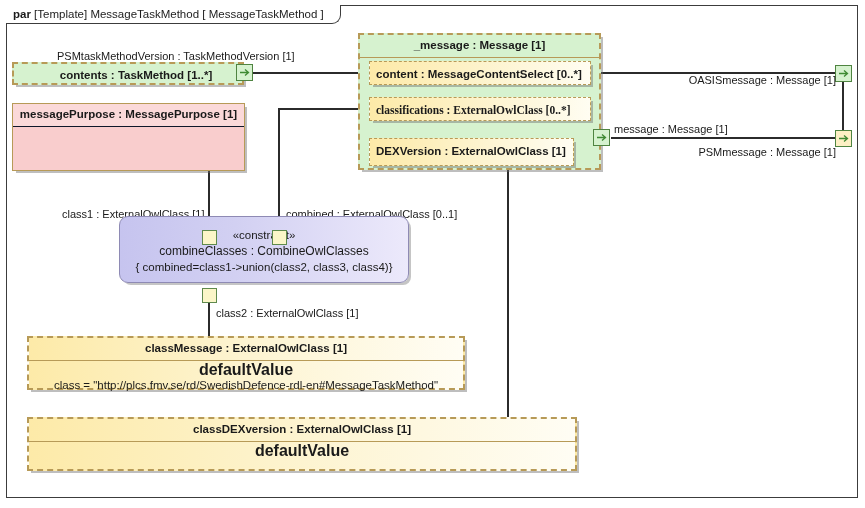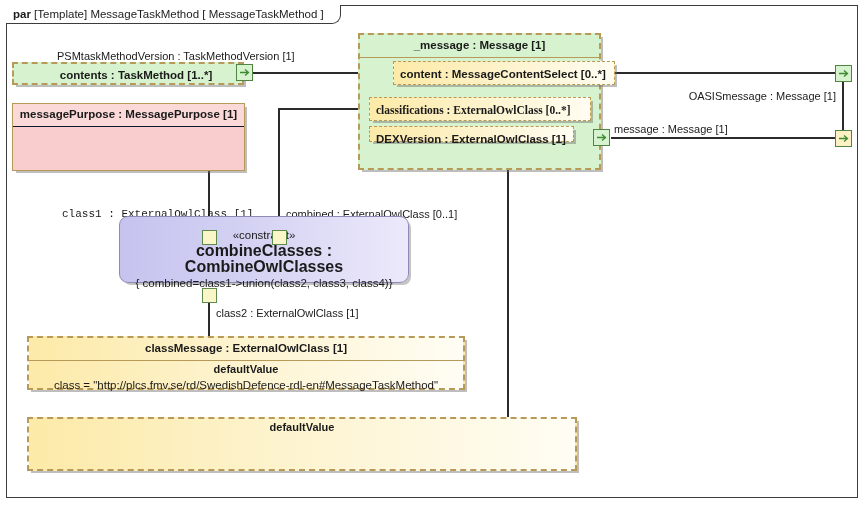--- a/index.html
+++ b/index.html
@@ -107,21 +107,21 @@
     border: 2px dashed #b79a57;
   }
   .dv-box > .hdr {
     border-bottom: 1px solid #b79a57;
     padding: 2px 4px 3px;
   }
   .dv-box .dv-body {
     padding: 1px 4px 3px;
   }
   .dv-box .dv-title {
-    font-size: 11px;
+    font-size: 16px;
     font-weight: bold;
     text-align: center;
     line-height: 15px;
     color: #1a1a1a;
   }
   .dv-box .dv-val {
     font-size: 11.5px;
     text-align: center;
     line-height: 16px;
     color: #1a1a1a;
@@ -137,22 +137,22 @@
     border-radius: 9px;
     box-shadow: 3px 3px 0 -1px rgba(110,110,110,.40);
     text-align: center;
   }
   .constraint .stereo {
     font-size: 11.5px;
     color: #1a1a1a;
     line-height: 15px;
   }
   .constraint .cname {
-    font-size: 16px;
-    font-weight: bold;
+    font-size: 12px;
+    font-weight: normal;
     color: #1a1a1a;
     line-height: 16px;
   }
   .constraint .cexpr {
     font-size: 11.5px;
     color: #1a1a1a;
     line-height: 16px;
     white-space: nowrap;
   }
 
@@ -234,53 +234,54 @@
   </div>
 
   <div class="pbox part-pink" style="left:12px; top:103px; width:233px; height:68px;">
     <div class="hdr">messagePurpose : MessagePurpose [1]</div>
   </div>
 
   <div class="pbox part-green" style="left:358px; top:33px; width:243px; height:137px;">
     <div class="hdr">_message : Message [1]</div>
   </div>
 
-  <div class="pbox prop-yellow" style="left:369px; top:61px; width:222px; height:24px;margin-left:24px;">
+  <div class="pbox prop-yellow" style="left:369px; top:61px; width:222px; height:24px;">
     <div class="hdr" style="line-height:20px; text-align:left;">content : MessageContentSelect [0..*]</div>
   </div>
 
   <div class="pbox prop-yellow" style="left:369px; top:97px; width:222px; height:24px;font-family:Liberation Serif, serif;">
     <div class="hdr" style="line-height:20px; text-align:left;">classifications : ExternalOwlClass [0..*]</div>
   </div>
 
-  <div class="pbox prop-yellow" style="left:369px; top:126px; width:205px; height:16px;">
+  <div class="pbox prop-yellow" style="left:369px; top:138px; width:205px; height:28px;">
     <div class="hdr" style="line-height:20px; text-align:left;">DEXVersion : ExternalOwlClass [1]</div>
   </div>
 
   <div class="port-arrow" style="left:593px; top:129px;">
     <svg width="15" height="15" viewBox="0 0 15 15">
       <path d="M3 7.5 H11 M8 4.5 L11.5 7.5 L8 10.5" stroke="#3f8a33" stroke-width="1.3" fill="none"></path>
     </svg>
   </div>
 
   <div class="port-arrow" style="left:835px; top:65px;">
     <svg width="15" height="15" viewBox="0 0 15 15">
       <path d="M3 7.5 H11 M8 4.5 L11.5 7.5 L8 10.5" stroke="#3f8a33" stroke-width="1.3" fill="none"></path>
     </svg>
   </div>
   <div class="port-arrow cream" style="left:835px; top:130px;">
     <svg width="15" height="15" viewBox="0 0 15 15">
       <path d="M3 7.5 H11 M8 4.5 L11.5 7.5 L8 10.5" stroke="#3f8a33" stroke-width="1.3" fill="none"></path>
     </svg>
   </div>
 
-  <div class="wlabel right" style="left:606px; top:90px; width:230px;">OASISmessage : Message [1]</div>
+  <div class="wlabel right" style="left:606px; top:74px; width:230px;">OASISmessage : Message [1]</div>
   <div class="wlabel" style="left:614px; top:123px;">message : Message [1]</div>
-
-  <div class="wlabel" style="left:62px; top:208px;font-family:Liberation Mono, monospace;">class1 : ExternalOwlClass [1]</div>
+  <div class="wlabel right" style="left:606px; top:146px; width:230px;">PSMmessage : Message [1]</div>
+
+  <div class="wlabel" style="left:62px; top:208px;">class1 : ExternalOwlClass [1]</div>
   <div class="wlabel" style="left:286px; top:208px;">combined : ExternalOwlClass [0..1]</div>
   <div class="wlabel" style="left:216px; top:307px;">class2 : ExternalOwlClass [1]</div>
 
   <div class="constraint" style="left:119px; top:216px; width:290px; height:67px;">
     <div class="stereo" style="margin-top:11px;">«constraint»</div>
     <div class="cname">combineClasses : CombineOwlClasses</div>
     <div class="cexpr">{ combined=class1-&gt;union(class2, class3, class4)}</div>
   </div>
   <div class="port-sq" style="left:202px; top:230px;"></div>
   <div class="port-sq" style="left:272px; top:230px;"></div>
@@ -288,18 +289,19 @@
 
   <div class="pbox dv-box" style="left:27px; top:336px; width:438px; height:54px;">
     <div class="hdr">classMessage : ExternalOwlClass [1]</div>
     <div class="dv-body">
       <div class="dv-title">defaultValue</div>
       <div class="dv-val">class = "http://plcs.fmv.se/rd/SwedishDefence-rdl-en#MessageTaskMethod"</div>
     </div>
   </div>
 
   <div class="pbox dv-box" style="left:27px; top:417px; width:550px; height:54px;">
+    <div class="hdr">classDEXversion : ExternalOwlClass [1]</div>
     <div class="dv-body">
       <div class="dv-title">defaultValue</div>
     </div>
   </div>
 
 </div>
 
 </body></html>

